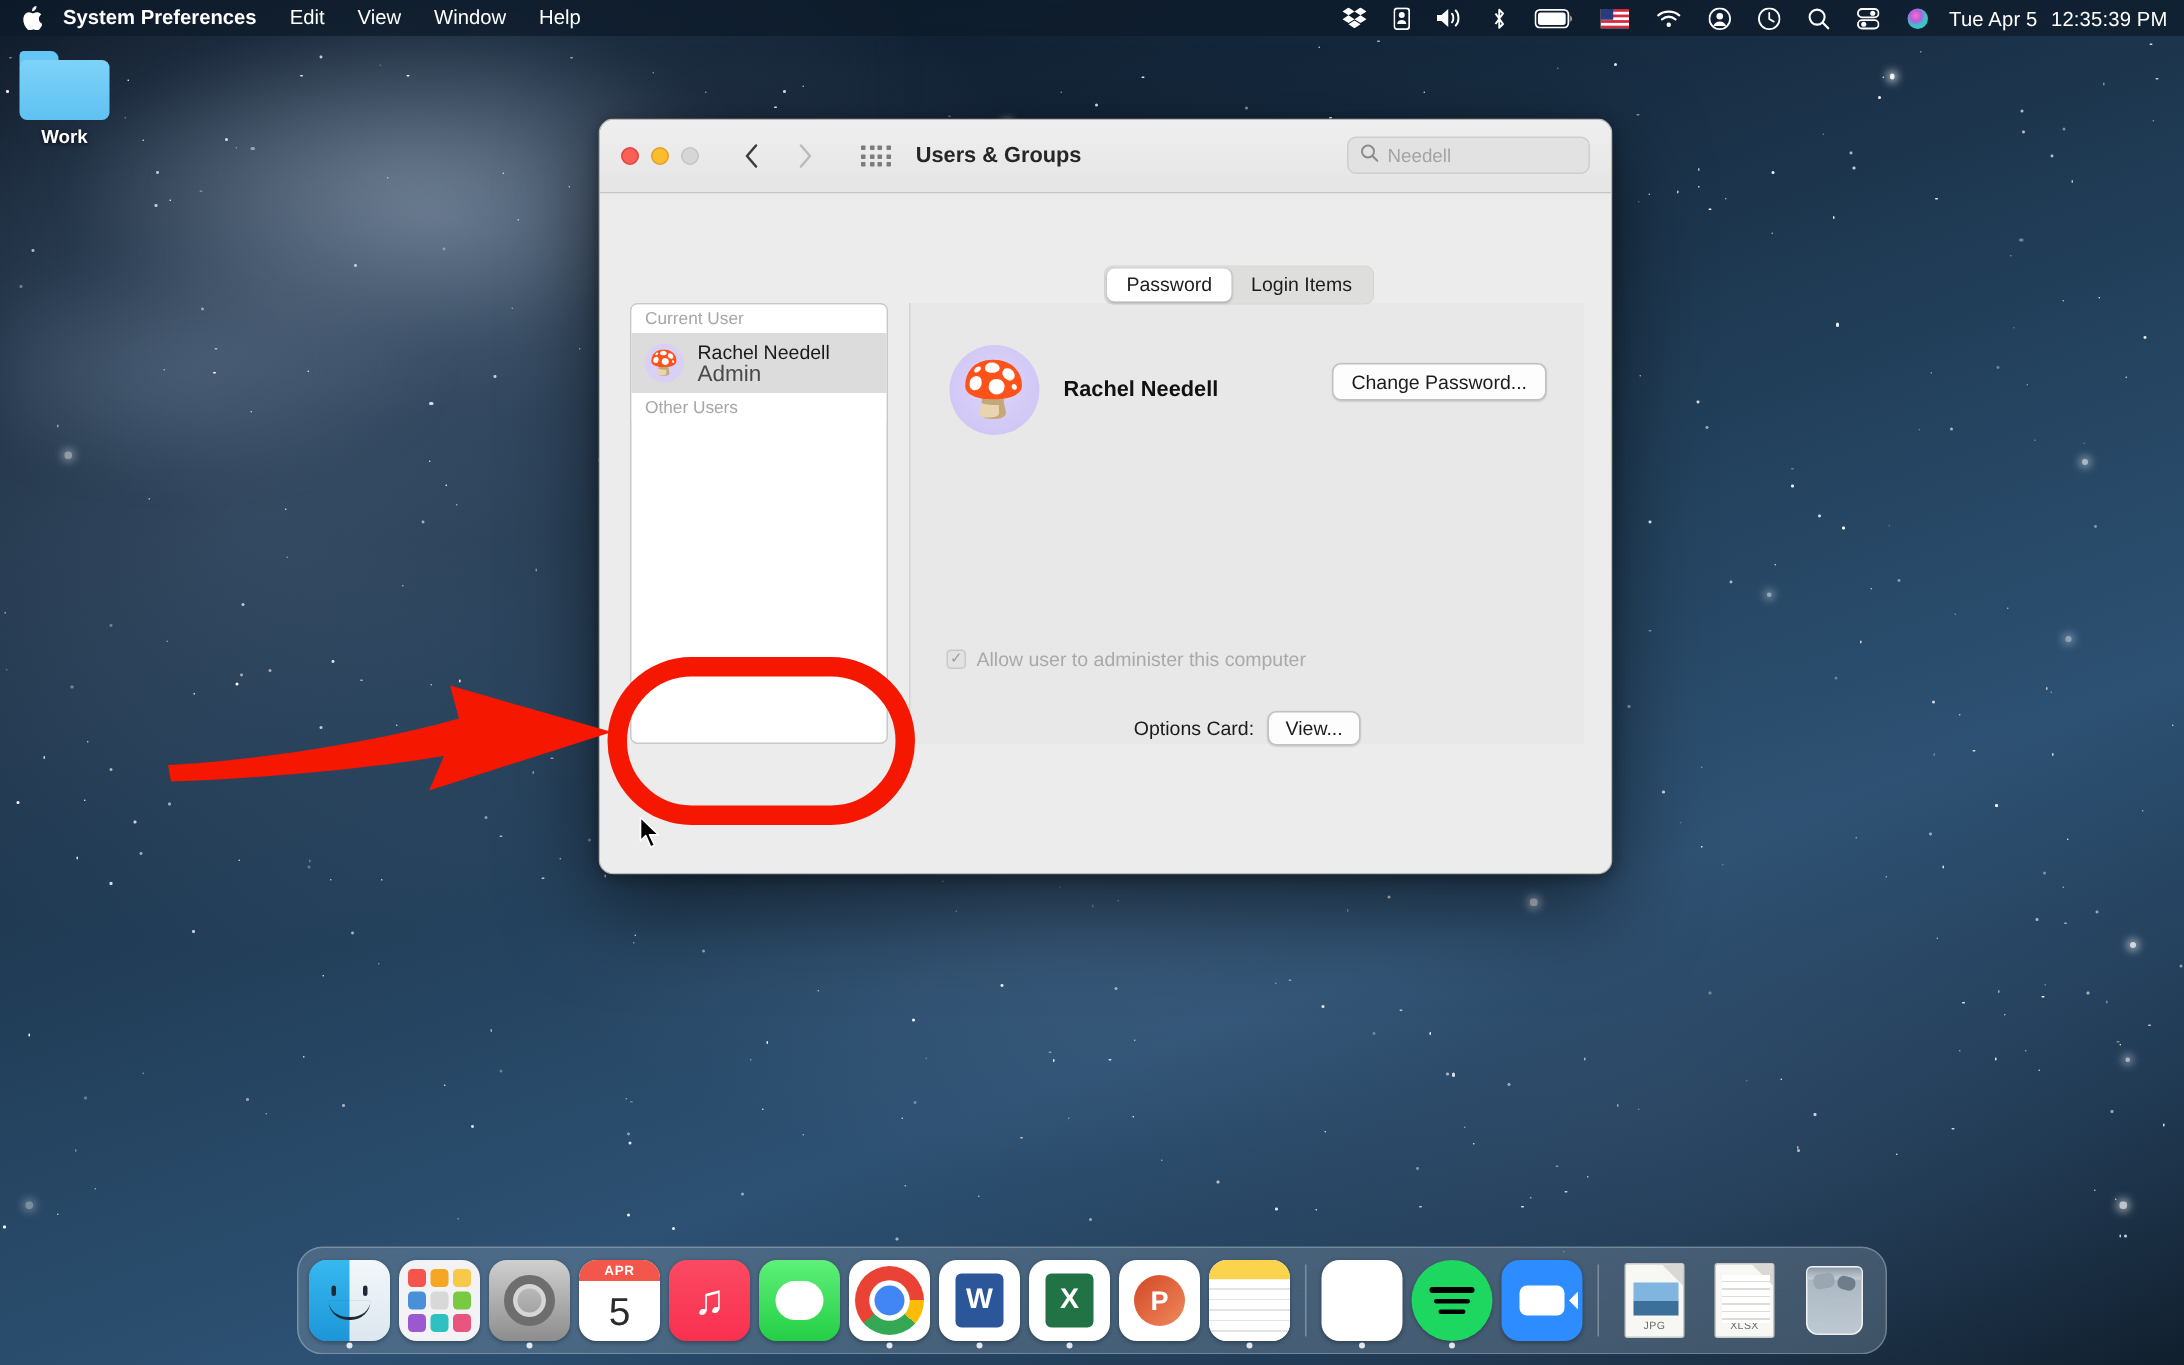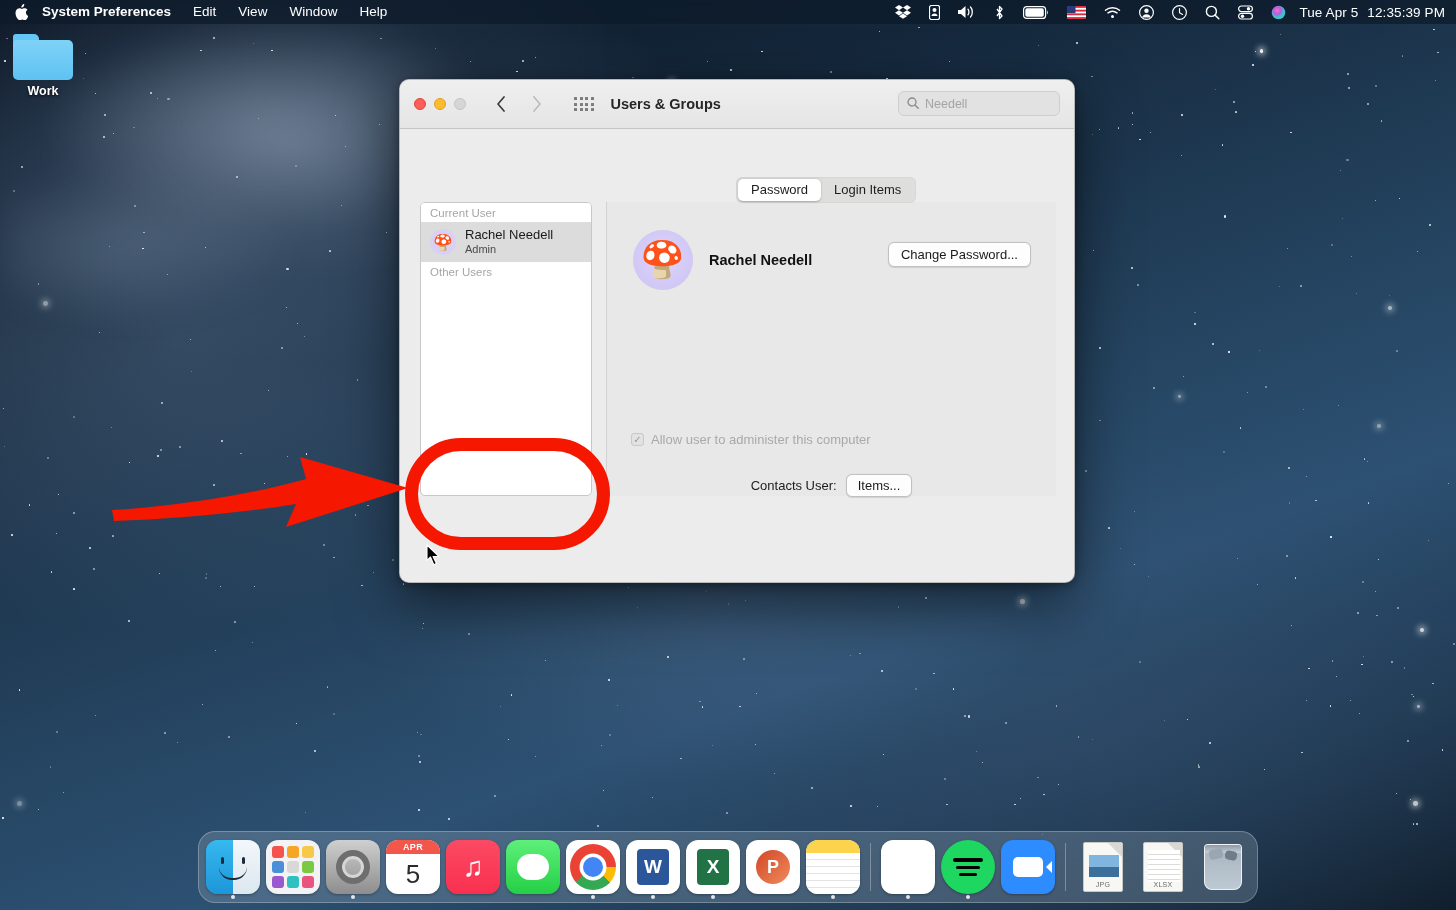--- a/index.html
+++ b/index.html
@@ -119,21 +119,21 @@
   .user-row.selected{ background:#dcdcdc; }
   .avatar-sm{ width:26px; height:26px; border-radius:50%; flex:none;
     display:flex; align-items:center; justify-content:center; font-size:16px; }
   .avatar-sm.mushroom{ background:#d9d0f5; }
   .avatar-sm.guest{ background:#6e6e6e; position:relative; overflow:hidden; }
   .avatar-sm.guest .head{ position:absolute; left:50%; top:4px; transform:translateX(-50%);
     width:9px; height:9px; border-radius:50%; background:#3d3d3d; }
   .avatar-sm.guest .torso{ position:absolute; left:50%; top:15px; transform:translateX(-50%);
     width:18px; height:13px; border-radius:9px 9px 0 0; background:#3d3d3d; }
   .user-name{ font-size:13px; color:#1a1a1a; line-height:14px; }
-  .user-sub{ font-size:11px; color:#4a4a4a; line-height:13px; margin-top:1px; }
+  .user-sub{ font-size:15px; color:#4a4a4a; line-height:13px; margin-top:1px; }
 
   
   #login-options-box{
     position:absolute; left:20px; top:368px; width:172px;
     border:.5px solid #c9c8c8; border-top:none; border-radius:0 0 5px 5px;
     background:#fff; overflow:hidden;
   }
   #login-options-row{
     display:flex; align-items:center; gap:8px; padding:6px 9px; height:31px;
     border-bottom:.5px solid #d2d1d1; background:#fff;
@@ -944,22 +944,22 @@
     </div>
 
     <div id="detail-pane">
       <div id="account-header">
         <span id="avatar-lg">🍄</span>
         <span id="account-name">Rachel Needell</span>
       </div>
       <div id="change-password-btn">Change Password...</div>
 
       <div id="contacts-row">
-        <span id="contacts-label">Contacts User:</span>
-        <span id="open-contacts-btn">Items...</span>
+        <span id="contacts-label">Options Card:</span>
+        <span id="open-contacts-btn">View...</span>
       </div>
     </div>
 
     <div id="admin-check-row">
       <span id="admin-checkbox">✓</span>
       <span id="admin-check-label">Allow user to administer this computer</span>
     </div>
 
   </div>
 </div>

